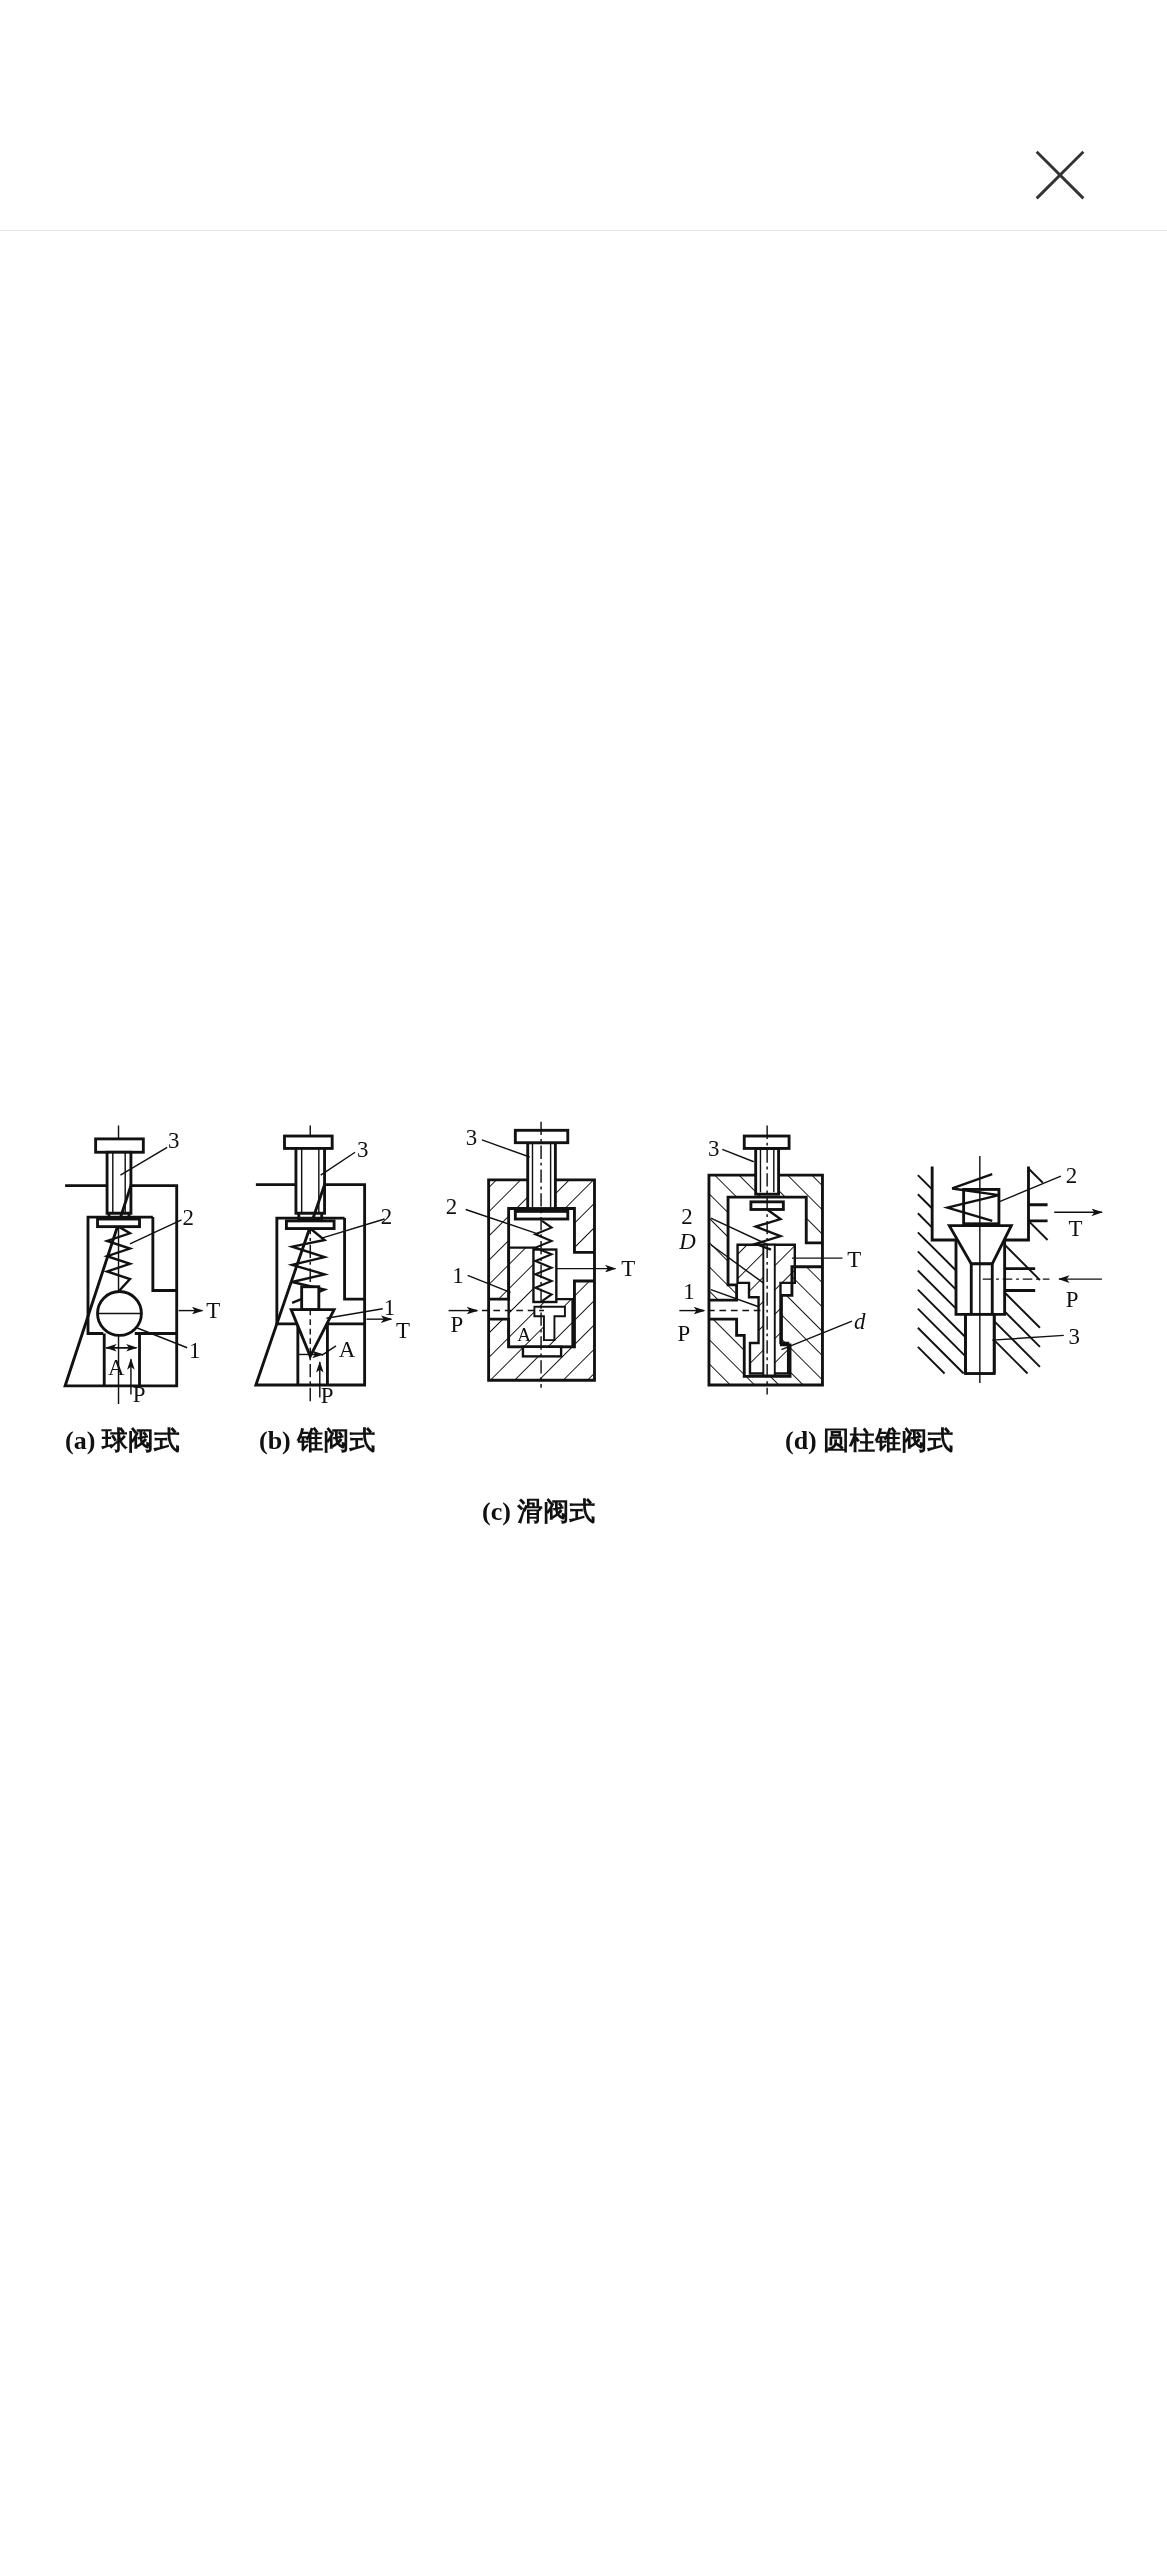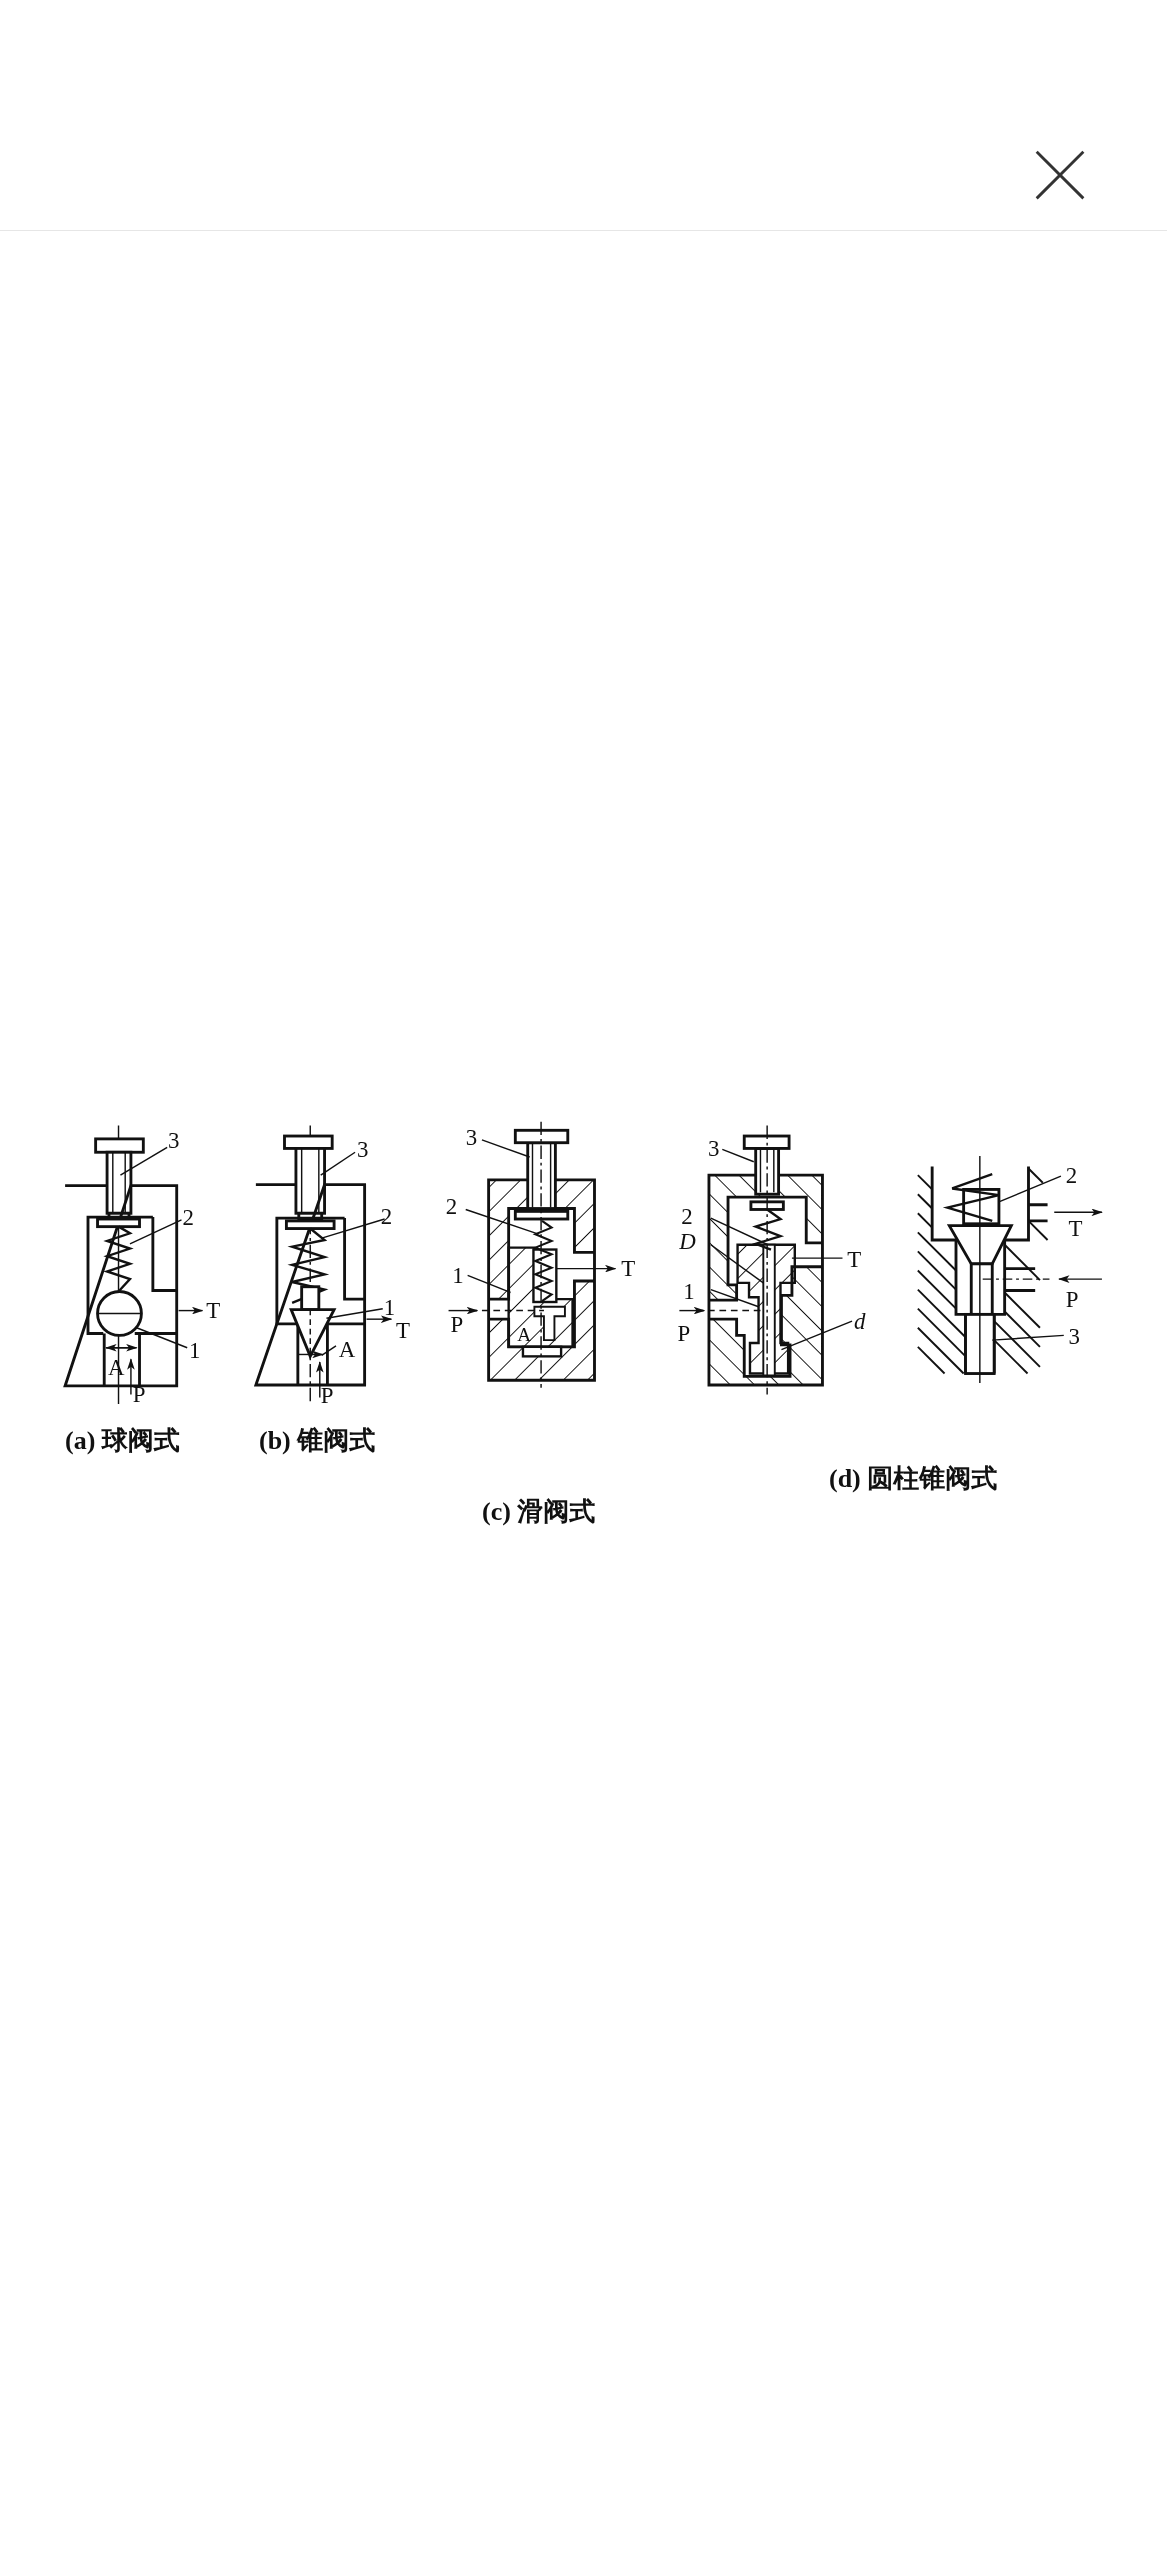--- a/index.html
+++ b/index.html
@@ -211,15 +211,15 @@
       <text class="lbl" x="1117" y="1240">2</text>
       <text class="lbl" x="1120" y="1296">T</text>
       <text class="lbl" x="1117" y="1370">P</text>
       <text class="lbl" x="1120" y="1409">3</text>
     </g>
   </svg>
 
   <div class="caption" style="left:65px; top:1423px;">(a) 球阀式</div>
   <div class="caption" style="left:259px; top:1423px;">(b) 锥阀式</div>
   <div class="caption" style="left:482px; top:1494px;">(c) 滑阀式</div>
-  <div class="caption" style="left:829px; top:1423px;margin-top:38px;">(d) 圆柱锥阀式</div>
+  <div class="caption" style="left:785px; top:1423px;">(d) 圆柱锥阀式</div>
 </div>
 
 
 </body></html>

